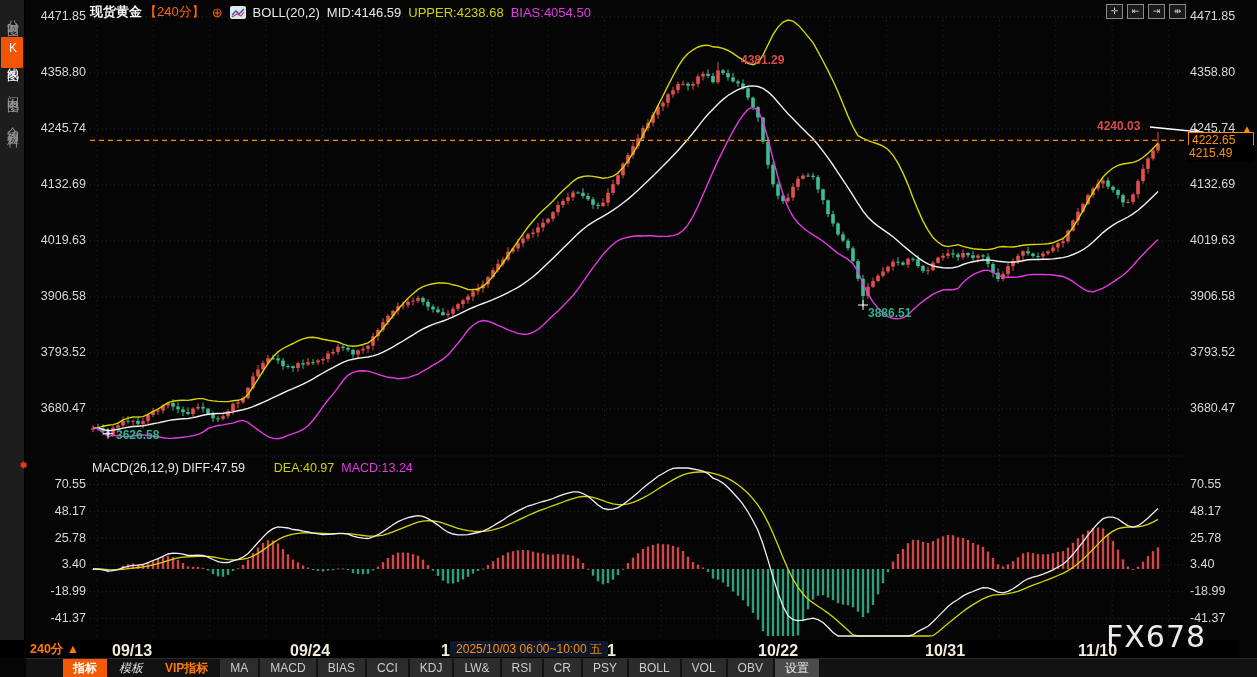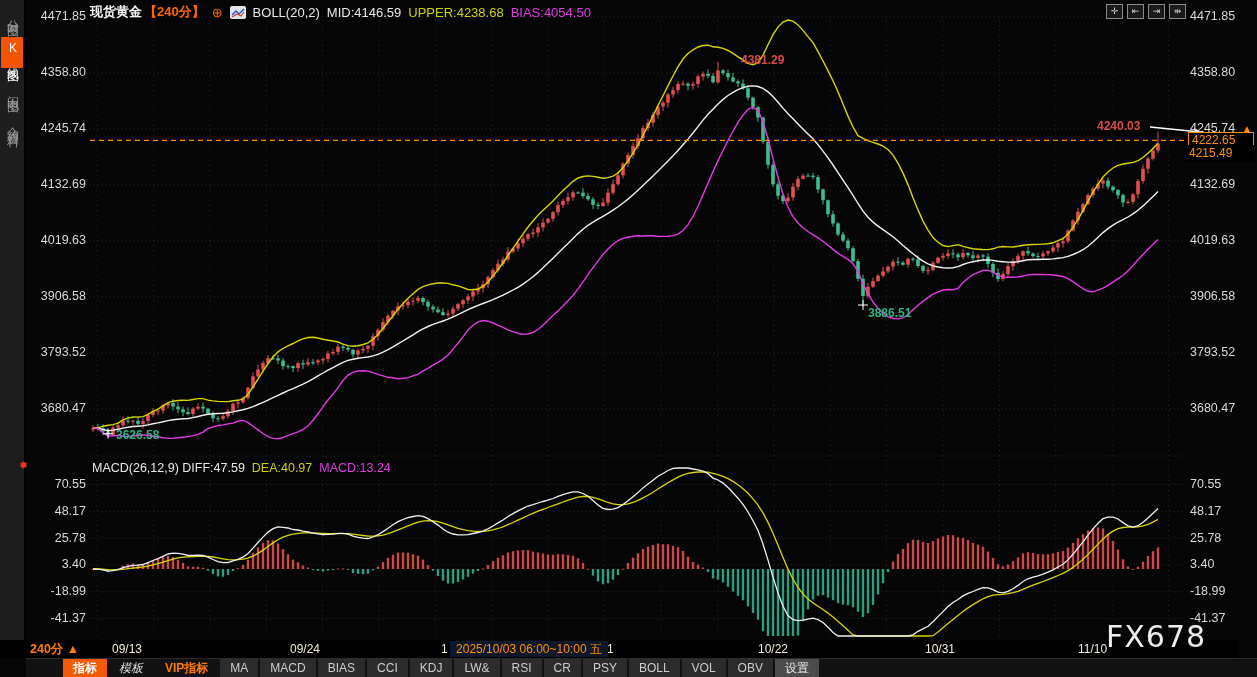--- a/index.html
+++ b/index.html
@@ -9,47 +9,47 @@
   .sidebar{position:absolute;left:0;top:0;width:26px;height:640px;background:#1d1d1d;
            border-right:2px solid #000;box-sizing:border-box;padding-top:6px;}
   .stab{writing-mode:vertical-rl;text-orientation:upright;margin:0 auto 14px auto;
         font-size:12px;color:#979797;letter-spacing:3px;padding:4px 2px;cursor:pointer;
         display:block;width:18px;text-align:center;}
   .stab.active{background:#f25505;color:#fff;border-radius:1px;}
   
   .hdr{position:absolute;left:90px;top:3px;display:flex;align-items:center;gap:7px;
        font-size:13px;white-space:nowrap;z-index:5;}
   .hdr .sym{color:#f2f2f2;font-weight:bold;}
-  .hdr .per{color:#ff6600;font-weight:bold;}
+  .hdr .per{color:#ff6600;font-weight:normal;}
   .hdr .plus{color:#ff6600;font-size:13px;}
   .hdr .w{color:#e8e8e8;}
   .hdr .yel{color:#cfd400;}
   .hdr .mag{color:#e23be2;}
   .cicon{width:16px;height:13px;background:#dfe6ee;border-radius:2px;display:inline-block;}
   
   .wicons{position:absolute;left:1106px;top:4px;display:flex;gap:4px;z-index:5;}
   .wico{width:15px;height:13px;border:1px solid #8a8a8a;background:#1a1a1a;color:#cfcfcf;
         font-size:9px;line-height:13px;text-align:center;cursor:pointer;}
   
   .ylab{position:absolute;width:58px;font-size:12.5px;color:#d9d9d9;z-index:4;}
   .ylab.l{left:28px;text-align:right;}
   .ylab.r{left:1190px;text-align:left;}
   
   .ann{position:absolute;font-size:12px;font-weight:bold;z-index:6;white-space:nowrap;}
   .pbox{position:absolute;z-index:7;font-size:12px;background:#000;color:#ff9100;
         padding:0 3px;line-height:15px;white-space:nowrap;}
   .macdhdr{position:absolute;left:92px;top:461px;font-size:12.5px;white-space:nowrap;z-index:5;}
   .macdhdr .w{color:#e8e8e8;}
-  .macdhdr .yel{color:#cfd400;}
+  .macdhdr .yel{color:#cfd400;margin-left:22px;}
   .macdhdr .mag{color:#e23be2;}
   .redicon{position:absolute;left:19px;top:459px;color:#f23322;font-size:11px;z-index:5;}
   
   .xrow{position:absolute;left:0;top:640px;width:1239px;height:18px;background:#000;z-index:6;}
   .period{position:absolute;left:30px;top:1px;color:#ff7a00;font-weight:bold;font-size:12.5px;cursor:pointer;}
-  .xtick{position:absolute;top:2px;color:#f3ecdc;font-weight:normal;font-size:12px;white-space:nowrap;}
+  .xtick{position:absolute;top:2px;color:#f3ecdc;font-weight:bold;font-size:16px;white-space:nowrap;}
   .xtip{position:absolute;left:450px;top:1px;width:158px;height:16px;background:#0f172a;
         color:#ff9100;font-size:12px;line-height:16px;text-align:center;white-space:nowrap;z-index:7;}
   
   .toolbar{position:absolute;left:26px;top:658px;right:0;height:19px;background:#121212;
            border-top:1px solid #2a2a2a;display:flex;align-items:stretch;gap:2px;
            padding-left:37px;box-sizing:border-box;z-index:6;}
   .tbtn{font-size:12px;line-height:18px;padding:0 10px;cursor:pointer;white-space:nowrap;}
   .tbtn.active{background:#f25a05;color:#fff;font-weight:bold;}
   .tbtn.plain{color:#ddd;font-style:italic;}
   .tbtn.vip{color:#ff7a00;font-weight:bold;}

